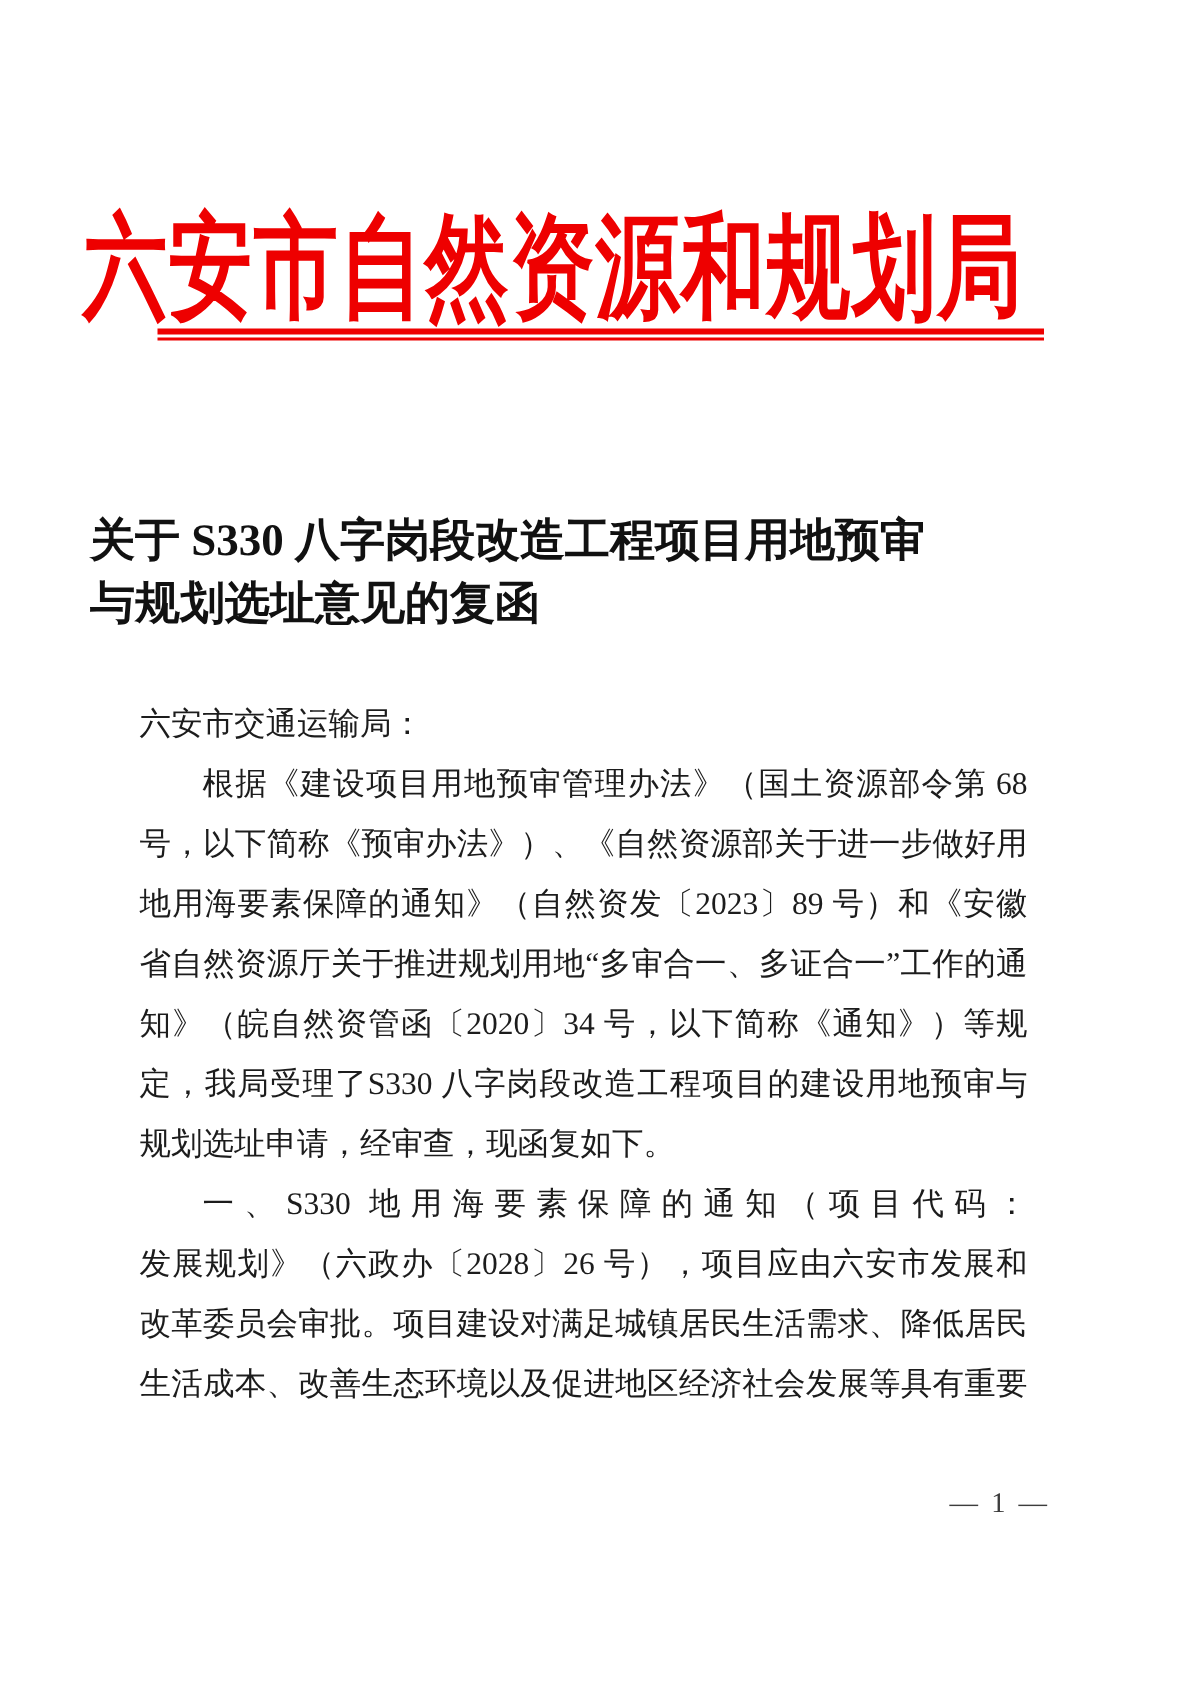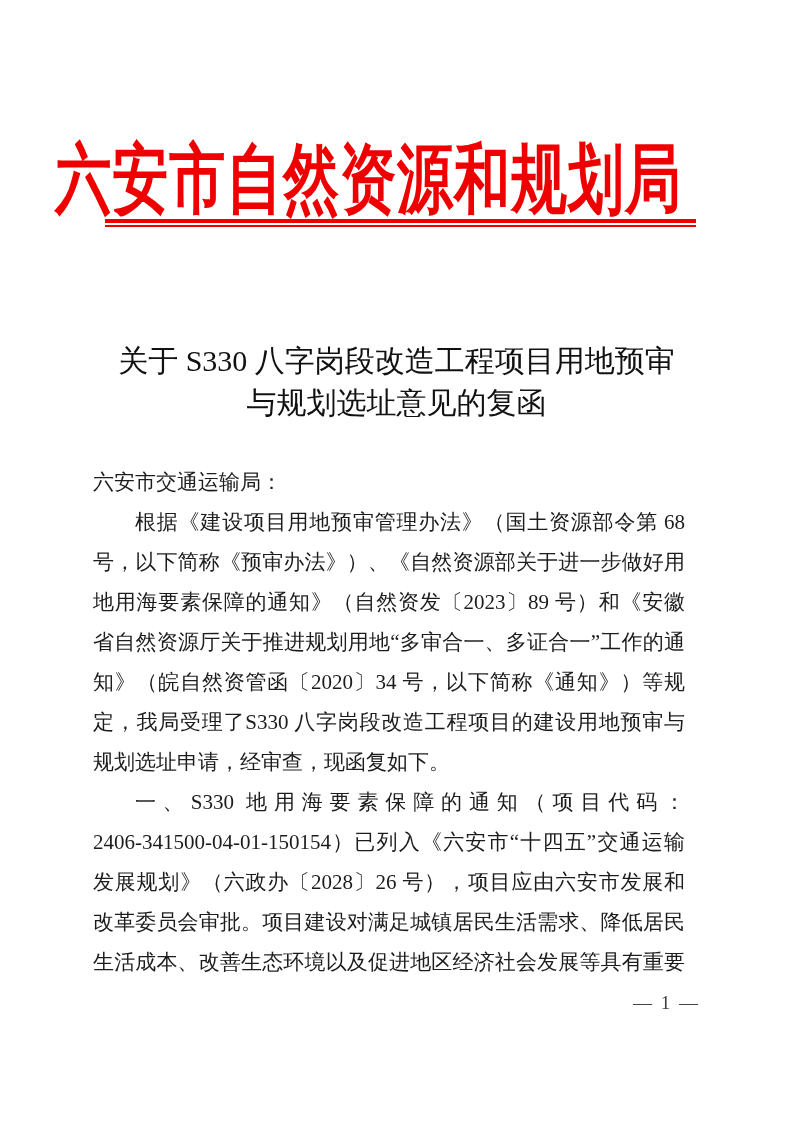--- a/index.html
+++ b/index.html
@@ -56,23 +56,23 @@
     color: #1c1c1c;
     letter-spacing: 1px;
   }
 
   
   .doc-title {
     position: absolute;
     top: 340px;
     left: 60px;
     width: 673px;
-    text-align: center;
+    text-align: left;
     font-size: 30px;
-    font-weight: normal;
+    font-weight: bold;
     line-height: 42px;
     color: #111111;
   }
 
   
   .letter-body {
     position: absolute;
     top: 462px;
     left: 93px;
     width: 592px;
@@ -122,21 +122,20 @@
   <div class="letter-body">
     <div class="line">六安市交通运输局：</div>
     <div class="line indent stretch">根据《建设项目用地预审管理办法》（国土资源部令第 68</div>
     <div class="line stretch">号，以下简称《预审办法》）、《自然资源部关于进一步做好用</div>
     <div class="line stretch">地用海要素保障的通知》（自然资发〔2023〕89 号）和《安徽</div>
     <div class="line stretch">省自然资源厅关于推进规划用地“多审合一、多证合一”工作的通</div>
     <div class="line stretch">知》（皖自然资管函〔2020〕34 号，以下简称《通知》）等规</div>
     <div class="line stretch">定，我局受理了S330 八字岗段改造工程项目的建设用地预审与</div>
     <div class="line">规划选址申请，经审查，现函复如下。</div>
     <div class="line indent stretch">一、S330 地用海要素保障的通知（项目代码：</div>
-    <div class="line stretch">2406-341500-04-01-150154）已列入《六安市“十四五”交通运输</div>
     <div class="line stretch">发展规划》（六政办〔2028〕26 号），项目应由六安市发展和</div>
     <div class="line stretch">改革委员会审批。项目建设对满足城镇居民生活需求、降低居民</div>
     <div class="line stretch">生活成本、改善生态环境以及促进地区经济社会发展等具有重要</div>
   </div>
 
   <div class="page-no">— 1 —</div>
 
 </div>
 
 </body></html>

